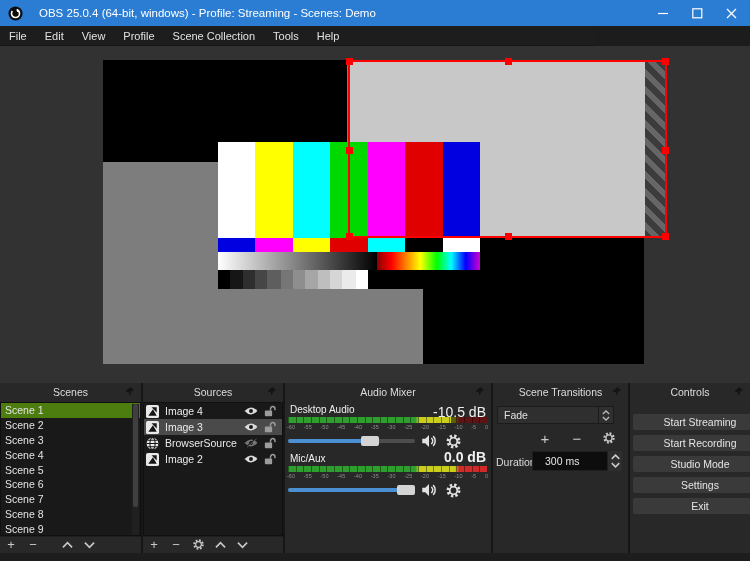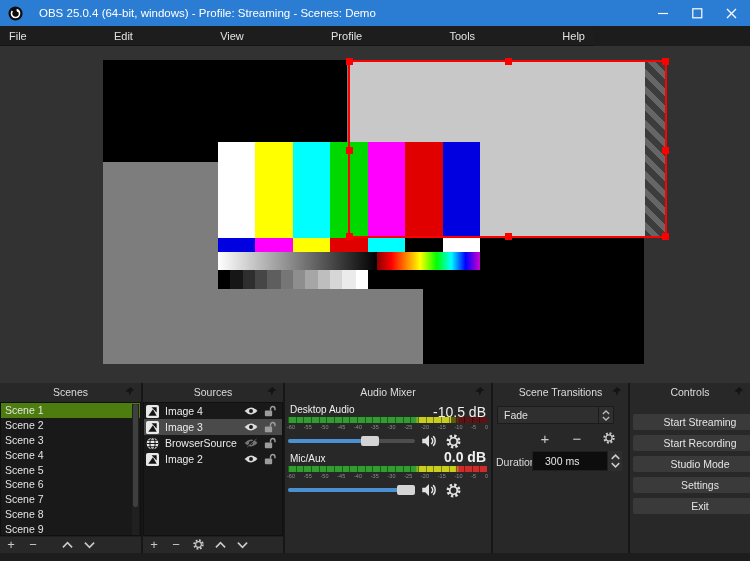--- a/index.html
+++ b/index.html
@@ -8,21 +8,21 @@
   .abs{position:absolute;}
 
   
   #titlebar{left:0;top:0;width:750px;height:26px;background:#2b7cd3;display:flex;align-items:center;}
   #titlebar .title{color:#fff;font-size:11.5px;margin-left:16px;white-space:nowrap;}
   .winbtn{width:34px;height:26px;display:flex;align-items:center;justify-content:center;color:#fff;}
   #winbtns{position:absolute;right:2px;top:0;display:flex;}
   #obslogo{margin-left:8px;width:15px;height:15px;}
 
   
-  #menubar{left:0;top:26px;width:594px;height:20px;background:#1d1d1d;display:flex;align-items:center;border-bottom:1px solid #141414;justify-content:space-between;}
+  #menubar{left:0;top:26px;width:594px;height:20px;background:#1d1d1d;display:flex;align-items:center;border-bottom:1px solid #141414;}
   .menuitem{color:#e2e2e2;font-size:11px;padding:0 9px;height:20px;display:flex;align-items:center;}
 
   
   #preview{left:0;top:46px;width:750px;height:337px;background:#323232;}
   #canvas{left:103px;top:14px;width:541px;height:304px;background:#7d7d7d;}
   .blackrect{background:#000;}
   #src-lightgray{left:245px;top:0;width:297px;height:178px;background:#c8c8c8;}
   #src-hatch{left:542px;top:0;width:22px;height:178px;
     background:repeating-linear-gradient(45deg,#3c3c3c 0 6px,#666 6px 12px);}
   
@@ -132,20 +132,21 @@
           </svg>
       </div>
     </div>
   </div>
 
   <div id="menubar" class="abs">
     <span class="menuitem">File</span>
     <span class="menuitem">Edit</span>
     <span class="menuitem">View</span>
     <span class="menuitem">Profile</span>
+    <span class="menuitem">Scene Collection</span>
     <span class="menuitem">Tools</span>
     <span class="menuitem">Help</span>
   </div>
 
   <div id="preview" class="abs">
     <div id="canvas" class="abs">
       <div class="abs blackrect" style="left:0;top:0;width:244px;height:102px;"></div>
       <div id="src-lightgray" class="abs"></div>
       <div id="src-hatch" class="abs"></div>
       <div class="abs blackrect" style="left:320px;top:178px;width:221px;height:126px;"></div>

